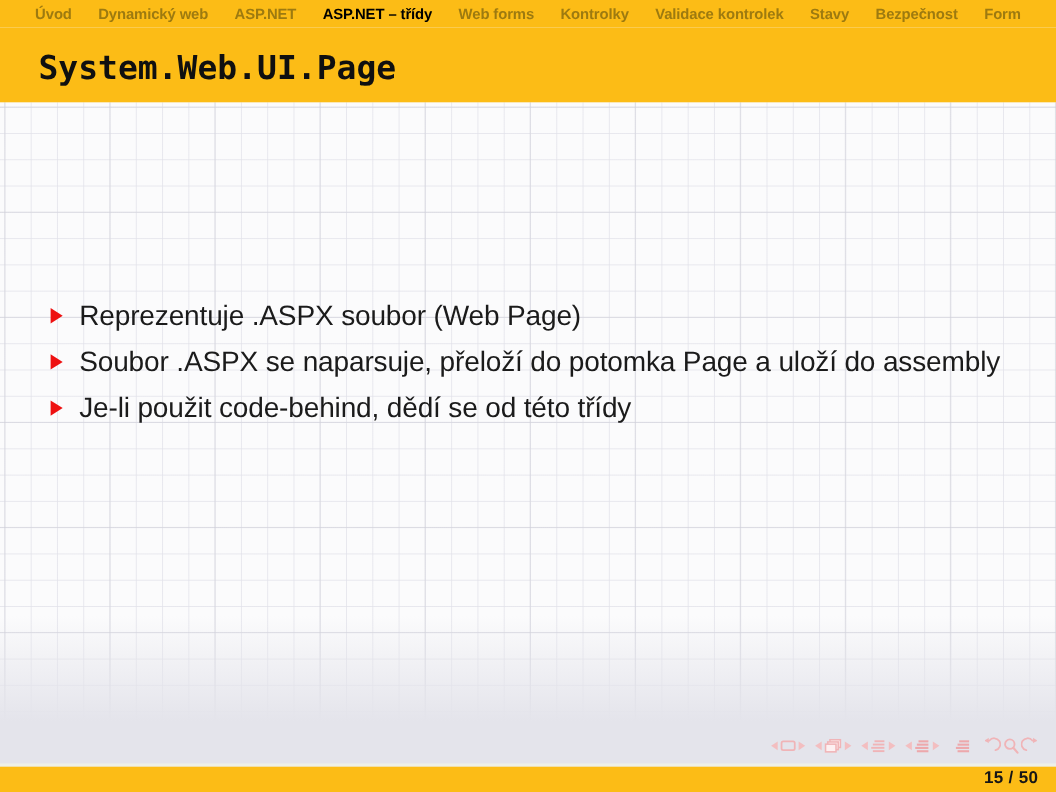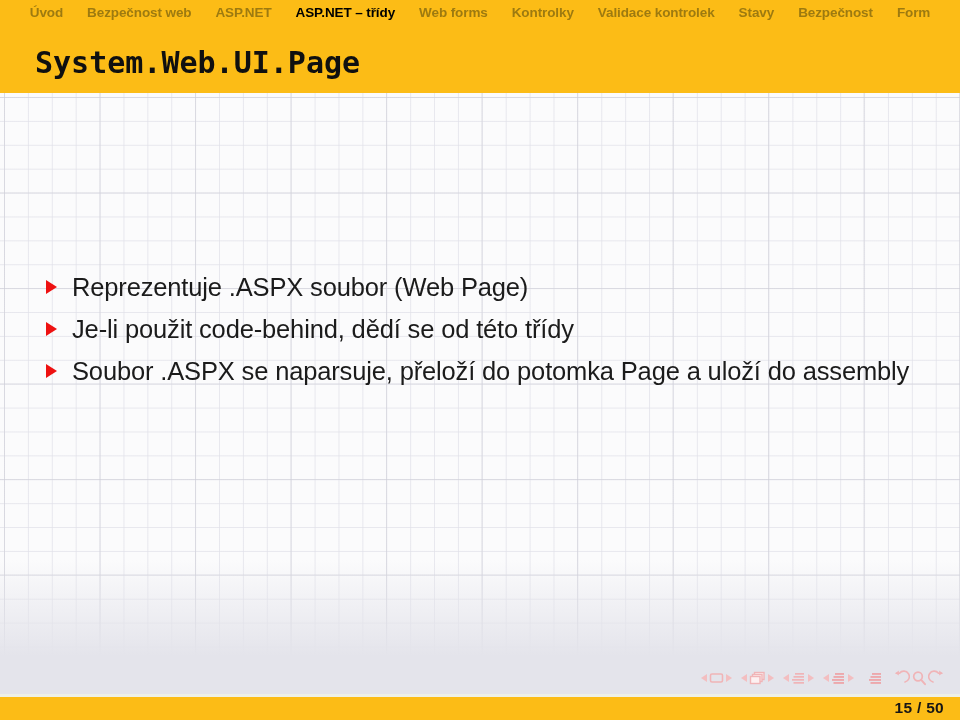--- a/index.html
+++ b/index.html
@@ -212,21 +212,21 @@
 
 <div class="slide">
 
   <div class="grid-bg"></div>
   <div class="lower-band"></div>
   <div class="grid-fade"></div>
   <div class="band-hairline"></div>
 
   <div class="navbar">
     <span class="nav-item">Úvod</span>
-    <span class="nav-item">Bezpečnost web</span>
+    <span class="nav-item">Dynamický web</span>
     <span class="nav-item">ASP.NET</span>
     <span class="nav-item active">ASP.NET – třídy</span>
     <span class="nav-item">Web forms</span>
     <span class="nav-item">Kontrolky</span>
     <span class="nav-item">Validace kontrolek</span>
     <span class="nav-item">Stavy</span>
     <span class="nav-item">Bezpečnost</span>
     <span class="nav-item">Form</span>
   </div>
 
@@ -240,28 +240,28 @@
         <div class="bullet-marker">
           <div class="tri"></div>
         </div>
         <div class="bullet-text">Reprezentuje .ASPX soubor (Web Page)</div>
       </div>
 
       <div class="bullet">
         <div class="bullet-marker">
           <div class="tri"></div>
         </div>
-        <div class="bullet-text">Je-li použit code-behind, dědí se od této třídy</div>
+        <div class="bullet-text">Soubor .ASPX se naparsuje, přeloží do potomka Page a uloží do assembly</div>
       </div>
 
       <div class="bullet">
         <div class="bullet-marker">
           <div class="tri"></div>
         </div>
-        <div class="bullet-text">Soubor .ASPX se naparsuje, přeloží do potomka Page a uloží do assembly</div>
+        <div class="bullet-text">Je-li použit code-behind, dědí se od této třídy</div>
       </div>
 
     </div>
   </div>
 
   <div class="navsyms">
 
     <div class="symgroup">
       <div class="arrowL"></div>
       <svg class="sym-svg" width="15" height="14" viewBox="0 0 15 14">

